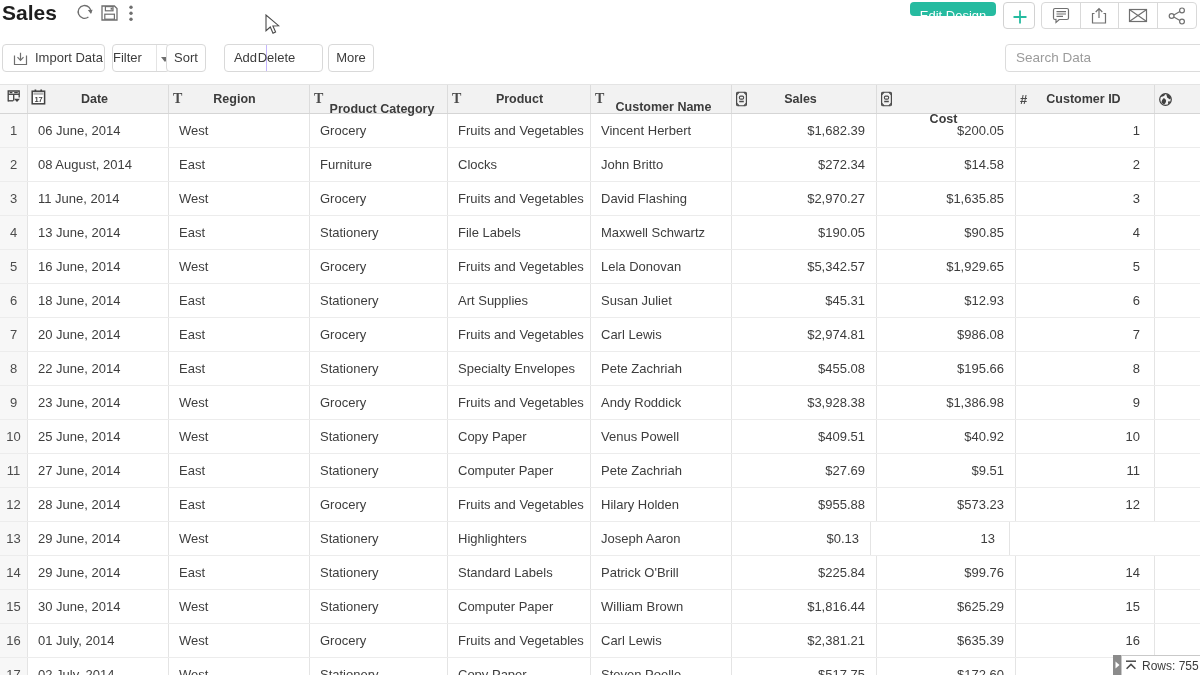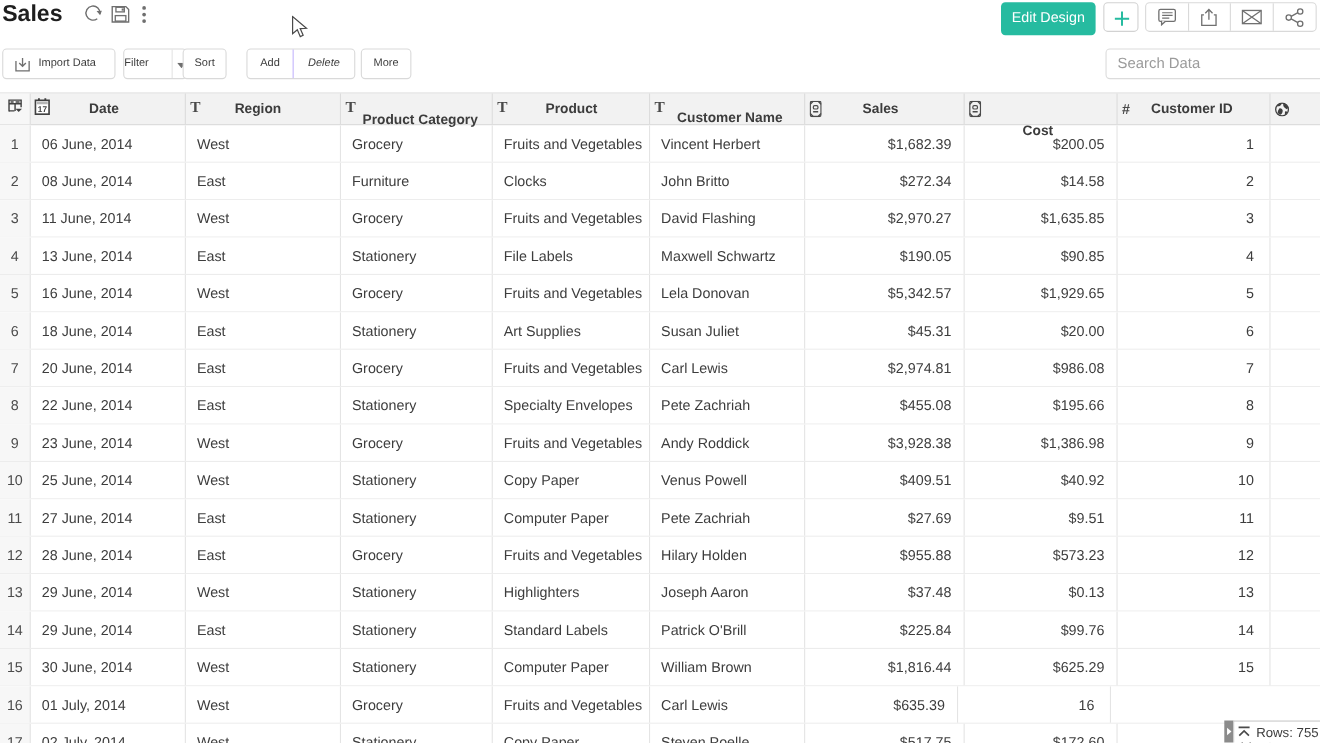--- a/index.html
+++ b/index.html
@@ -4,28 +4,28 @@
 <style>
 * { margin:0; padding:0; box-sizing:border-box; }
 html,body { width:1200px; height:675px; overflow:hidden; background:#fff;
   font-family:"Liberation Sans", sans-serif; }
 .abs { position:absolute; }
 
 
 #title { position:absolute; left:2px; top:1px; font-size:21px; font-weight:700; color:#1e1e1e; }
 .topicon { position:absolute; top:5px; }
 
-#editbtn { position:absolute; left:910px; top:2px; width:86px; height:30px; background:#26bba0; border-radius:4px; color:#fff; font-size:13px; text-align:center; line-height:27px; }
+#editbtn { position:absolute; left:910px; top:2px; width:86px; height:14px; background:#26bba0; border-radius:4px; color:#fff; font-size:13px; text-align:center; line-height:27px; }
 #plusbtn { position:absolute; left:1003px; top:2px; width:32px; height:27px; border:1px solid #d2d2d2; border-radius:4px; background:#fff; }
 #icongrp { position:absolute; left:1041px; top:2px; width:156px; height:27px; border:1px solid #d9d9d9; border-radius:4px; background:#fff; display:flex; }
 #icongrp .ib { width:38.5px; height:25px; border-right:1px solid #d9d9d9; display:flex; align-items:center; justify-content:center; }
 #icongrp .ib:last-child { border-right:none; }
 
 
-.tbtn { position:absolute; top:44px; height:28px; border:1px solid #d9d9d9; border-radius:4px; background:#fff; color:#3c3c3c; font-size:10px; line-height:26px; text-align:center; }
+.tbtn { position:absolute; top:44px; height:28px; border:1px solid #d9d9d9; border-radius:4px; background:#fff; color:#3c3c3c; font-size:13px; line-height:26px; text-align:center; }
 #srch { position:absolute; left:1005px; top:44px; width:210px; height:28px; border:1px solid #dcdcdc; border-radius:4px; background:#fff; color:#9b9b9b; font-size:13.5px; line-height:26px; padding-left:10px; }
 
 
 #tbl { position:absolute; left:0; top:84px; width:1200px; }
 #thead { height:30px; background:#f2f2f2; border-top:1px solid #e4e4e4; border-bottom:1px solid #d5d5d5; display:flex; font-size:12.5px; font-weight:700; color:#3c3c3c; }
 #thead .th { position:relative; border-right:1px solid #dcdcdc; height:100%; display:flex; align-items:center; justify-content:center; }
 .tr { height:34px; display:flex; border-bottom:1px solid #ececec; font-size:13px; color:#3d3d3d; background:#fff; }
 .td { border-right:1px solid #e4e4e4; height:100%; display:flex; align-items:center; padding-left:10px; overflow:hidden; white-space:nowrap; }
 .td.num { justify-content:flex-end; padding-right:11px; padding-left:0; }
 .td.id { padding-right:14px; }
@@ -118,21 +118,21 @@
 <div class="tbtn" style="left:112px; width:58px; text-align:left; padding-left:0;">Filter
   <div style="position:absolute; right:0; top:0; width:13px; height:26px; border-left:1px solid #e4e4e4;">
     <svg style="position:absolute;left:4px;top:11.5px" width="8" height="5" viewBox="0 0 8 5" fill="#6f6f6f">
         <path d="M0 0 H8 L4 5 Z"></path>
       </svg>
   </div>
 </div>
 <div class="tbtn" style="left:166px; width:40px;">Sort</div>
 <div class="tbtn" style="left:224px; width:99px;">
   <div style="position:absolute;left:0;top:0;width:42px;height:26px;border-right:1px solid #c4b5fd;">Add</div>
-  <div style="position:absolute;left:42px;top:0;width:55px;height:26px;font-style:italic;">Delete</div>
+  <div style="position:absolute;left:24px;top:0;width:55px;height:26px;">Delete</div>
 </div>
 <div class="tbtn" style="left:328px; width:46px;">More</div>
 <div id="srch">Search Data</div>
 
 <div id="tbl">
 <div id="thead">
   <div class="th c0" style="width:28px;">
     <svg style="margin-bottom:5px;" width="14" height="14" viewBox="0 0 14 14" fill="none" stroke="#414141" stroke-width="1.3">
       <path d="M1.2 11.4 V1 H12.2 V7.6"></path>
       <path d="M1.2 10.8 H6.2"></path>
@@ -206,21 +206,21 @@
 <div class="td c3">Grocery</div>
 <div class="td c4">Fruits and Vegetables</div>
 <div class="td c5">Vincent Herbert</div>
 <div class="td c6 num">$1,682.39</div>
 <div class="td c7 num">$200.05</div>
 <div class="td c8 num id">1</div>
 <div class="td c9"></div>
 </div>
 <div class="tr">
 <div class="td c0">2</div>
-<div class="td c1">08 June, 2014</div>
+<div class="td c1">08 August, 2014</div>
 <div class="td c2">East</div>
 <div class="td c3">Furniture</div>
 <div class="td c4">Clocks</div>
 <div class="td c5">John Britto</div>
 <div class="td c6 num">$272.34</div>
 <div class="td c7 num">$14.58</div>
 <div class="td c8 num id">2</div>
 <div class="td c9"></div>
 </div>
 <div class="tr">
@@ -260,21 +260,21 @@
 <div class="td c9"></div>
 </div>
 <div class="tr">
 <div class="td c0">6</div>
 <div class="td c1">18 June, 2014</div>
 <div class="td c2">East</div>
 <div class="td c3">Stationery</div>
 <div class="td c4">Art Supplies</div>
 <div class="td c5">Susan Juliet</div>
 <div class="td c6 num">$45.31</div>
-<div class="td c7 num">$20.00</div>
+<div class="td c7 num">$12.93</div>
 <div class="td c8 num id">6</div>
 <div class="td c9"></div>
 </div>
 <div class="tr">
 <div class="td c0">7</div>
 <div class="td c1">20 June, 2014</div>
 <div class="td c2">East</div>
 <div class="td c3">Grocery</div>
 <div class="td c4">Fruits and Vegetables</div>
 <div class="td c5">Carl Lewis</div>
@@ -343,21 +343,20 @@
 <div class="td c8 num id">12</div>
 <div class="td c9"></div>
 </div>
 <div class="tr">
 <div class="td c0">13</div>
 <div class="td c1">29 June, 2014</div>
 <div class="td c2">West</div>
 <div class="td c3">Stationery</div>
 <div class="td c4">Highlighters</div>
 <div class="td c5">Joseph Aaron</div>
-<div class="td c6 num">$37.48</div>
 <div class="td c7 num">$0.13</div>
 <div class="td c8 num id">13</div>
 <div class="td c9"></div>
 </div>
 <div class="tr">
 <div class="td c0">14</div>
 <div class="td c1">29 June, 2014</div>
 <div class="td c2">East</div>
 <div class="td c3">Stationery</div>
 <div class="td c4">Standard Labels</div>
@@ -379,20 +378,21 @@
 <div class="td c8 num id">15</div>
 <div class="td c9"></div>
 </div>
 <div class="tr">
 <div class="td c0">16</div>
 <div class="td c1">01 July, 2014</div>
 <div class="td c2">West</div>
 <div class="td c3">Grocery</div>
 <div class="td c4">Fruits and Vegetables</div>
 <div class="td c5">Carl Lewis</div>
+<div class="td c6 num">$2,381.21</div>
 <div class="td c7 num">$635.39</div>
 <div class="td c8 num id">16</div>
 <div class="td c9"></div>
 </div>
 <div class="tr">
 <div class="td c0">17</div>
 <div class="td c1">02 July, 2014</div>
 <div class="td c2">West</div>
 <div class="td c3">Stationery</div>
 <div class="td c4">Copy Paper</div>

